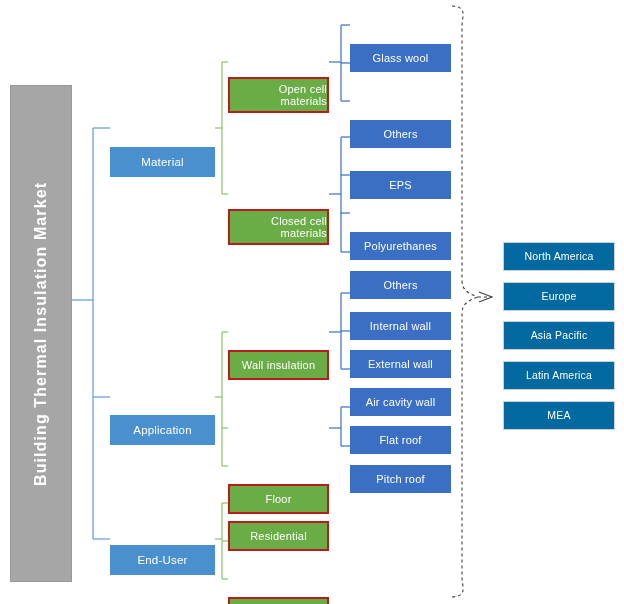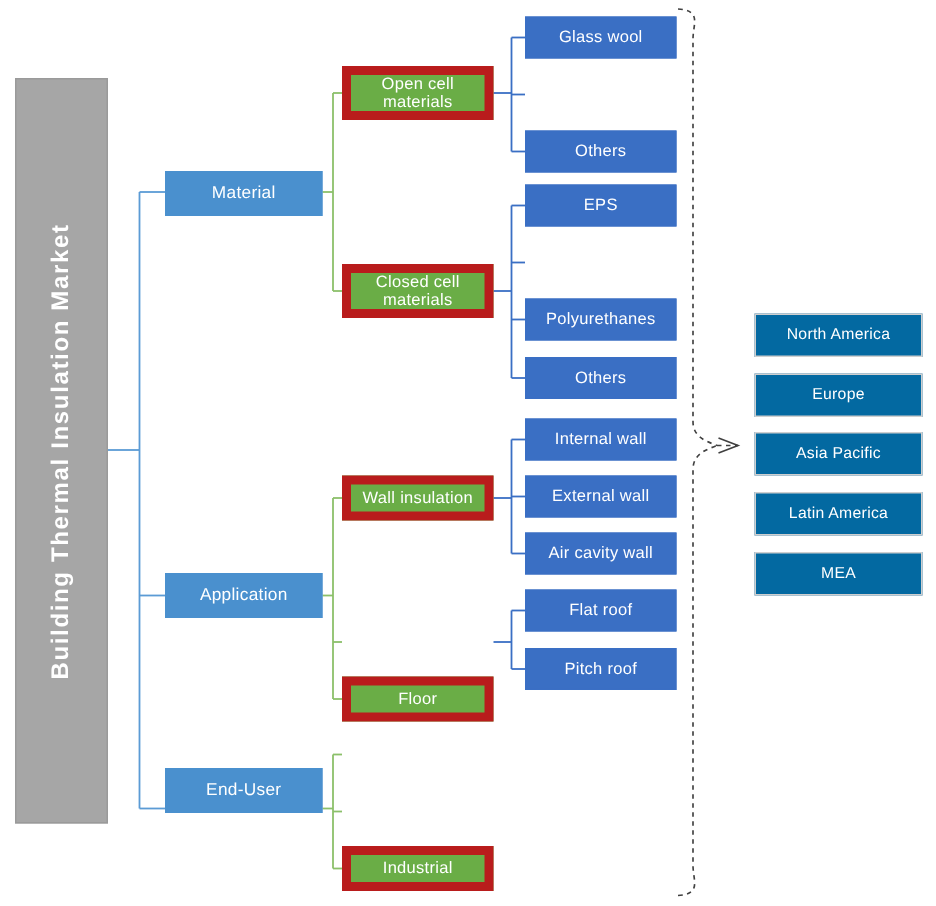--- a/index.html
+++ b/index.html
@@ -9,42 +9,43 @@
     overflow:hidden;position:relative;
   }
   #canvas{position:absolute;left:0;top:0;width:624px;height:604px;}
   svg.lines{position:absolute;left:0;top:0;width:624px;height:604px;pointer-events:none;}
 
   .node{
     position:absolute;box-sizing:border-box;
     display:flex;align-items:center;justify-content:center;
     text-align:center;color:#ffffff;line-height:1.12;
     letter-spacing:.2px;
+    margin-top:33px;
   }
 
   
   .root-bar{
     left:10px;top:52px;width:62px;height:497px;
     background:#a6a6a6;border:1px solid #9a9a9a;
   }
   .root-bar .rot{
     transform:rotate(-90deg);white-space:nowrap;
     font-size:16px;font-weight:bold;letter-spacing:1.1px;
     color:#ffffff;
   }
 
   
   .lvl1{
     background:#4a90ce;border:1px solid #4a90ce;
     left:110px;width:105px;height:30px;font-size:11.5px;
   }
   
   .lvl2{
-    background:#6aad46;border:6px solid #b91c1c;
-    left:228px;width:101px;height:30px;font-size:11px;
+    background:#6aad46;border:2px solid #b91c1c;
+    left:228px;width:101px;height:30px;font-size:11px;text-align:right;
   }
   .lvl2.tall{height:36px;}
   
   .leaf{
     background:#3a6fc4;border:1px solid #3a6fc4;
     left:350px;width:101px;height:28px;font-size:11px;
   }
   
   .region{
     background:#0369a1;border:1px solid #cfcfcf;
@@ -144,32 +145,35 @@
     <span>Wall insulation</span>
   </div>
 
   <div class="node lvl2 tall" style="top:176px">
     <span>Closed cell materials</span>
   </div>
   <div class="node lvl2" style="top:451px">
     <span>Floor</span>
   </div>
 
+  <div class="node lvl2" style="top:488px">
+    <span>Residential</span>
+  </div>
   <div class="node lvl2" style="top:564px">
     <span>Industrial</span>
   </div>
 
   <div class="node leaf" style="top:11px">
     <span>Glass wool</span>
   </div>
   <div class="node leaf" style="top:87px">
     <span>Others</span>
   </div>
 
-  <div class="node leaf" style="top:123px">
+  <div class="node leaf" style="top:138px">
     <span>EPS</span>
   </div>
   <div class="node leaf" style="top:199px">
     <span>Polyurethanes</span>
   </div>
   <div class="node leaf" style="top:238px">
     <span>Others</span>
   </div>
 
   <div class="node leaf" style="top:279px">

